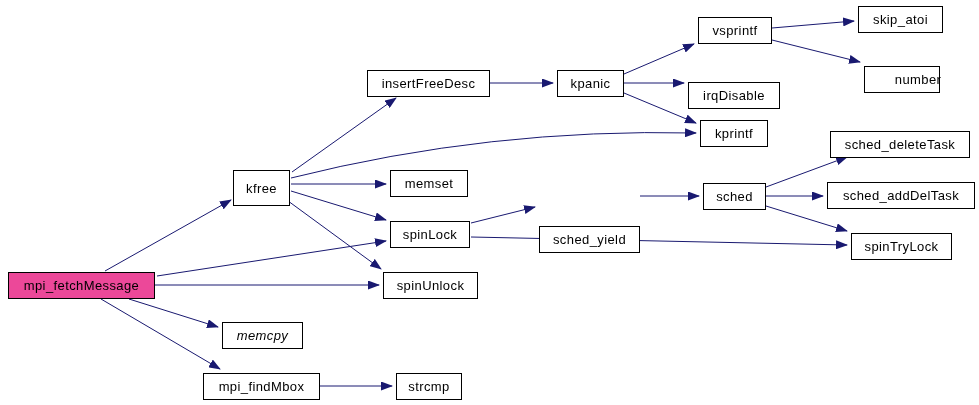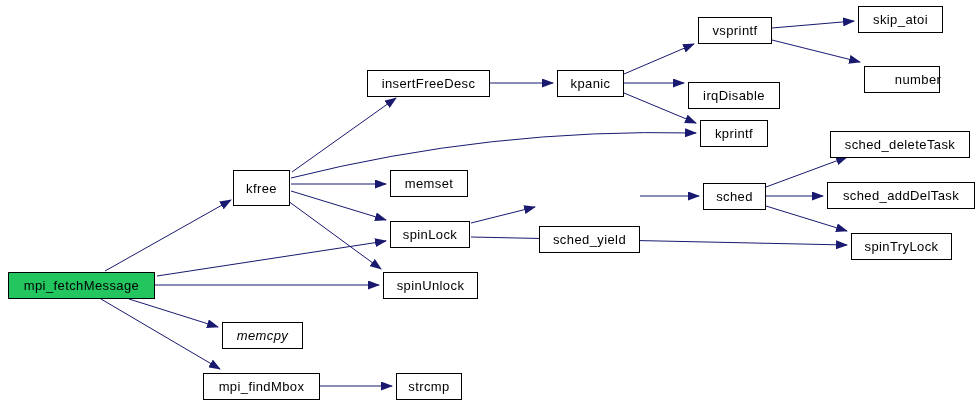--- a/index.html
+++ b/index.html
@@ -12,21 +12,21 @@
   }
   .edge-layer{position:absolute;left:0;top:0;width:979px;height:405px;}
   .edge{fill:none;stroke:#191970;stroke-width:1;}
   .node{
     position:absolute;box-sizing:border-box;
     background:#ffffff;border:1px solid #000000;
     display:flex;align-items:center;justify-content:center;
     font-size:13px;letter-spacing:0.4px;color:#000000;
     white-space:nowrap;cursor:pointer;
   }
-  .node.highlight{background:#22c55e;cursor:default;}
+  .node.highlight{background:#ec4899;cursor:default;}
 </style>
 </head>
 <body>
 
 <div class="canvas">
   <svg class="edge-layer" width="979" height="405" viewBox="0 0 979 405" xmlns="http://www.w3.org/2000/svg">
     <defs>
       <marker id="arrow" markerUnits="userSpaceOnUse" markerWidth="12" markerHeight="9" refX="11" refY="4.5" orient="auto">
         <path d="M0,0 L12,4.5 L0,9 z" fill="#191970"></path>
       </marker>

